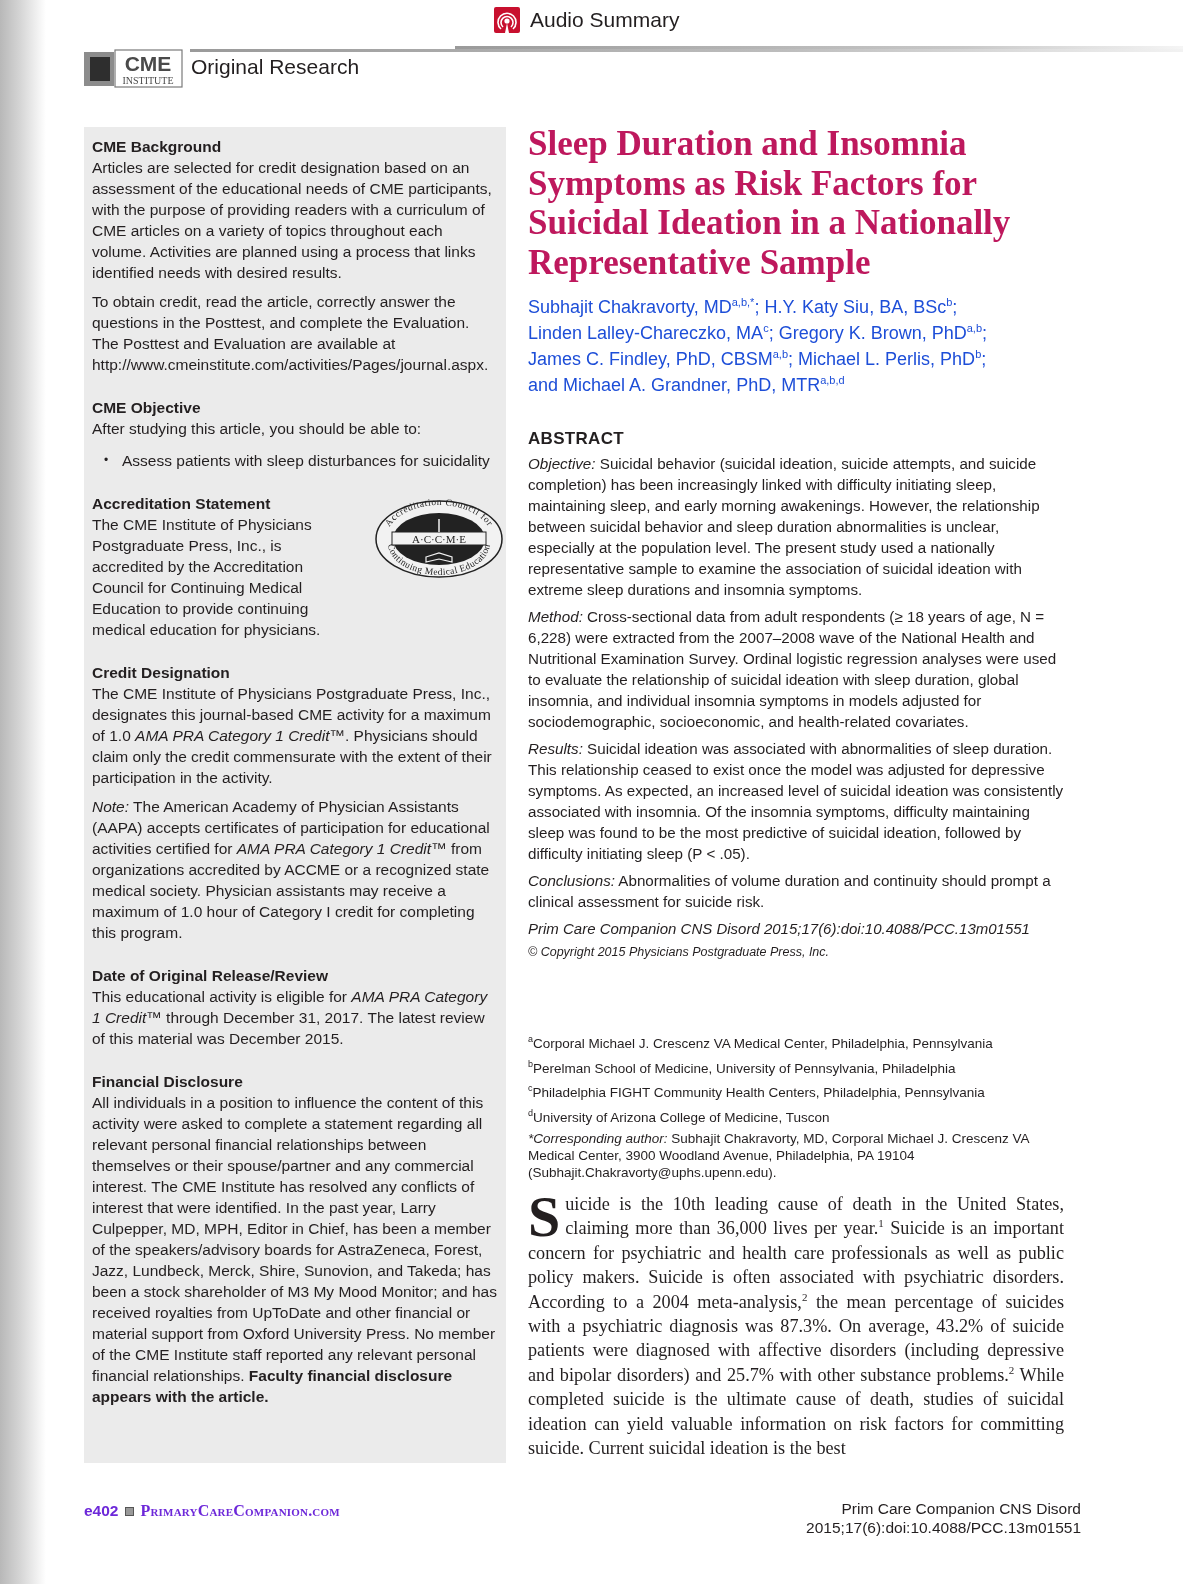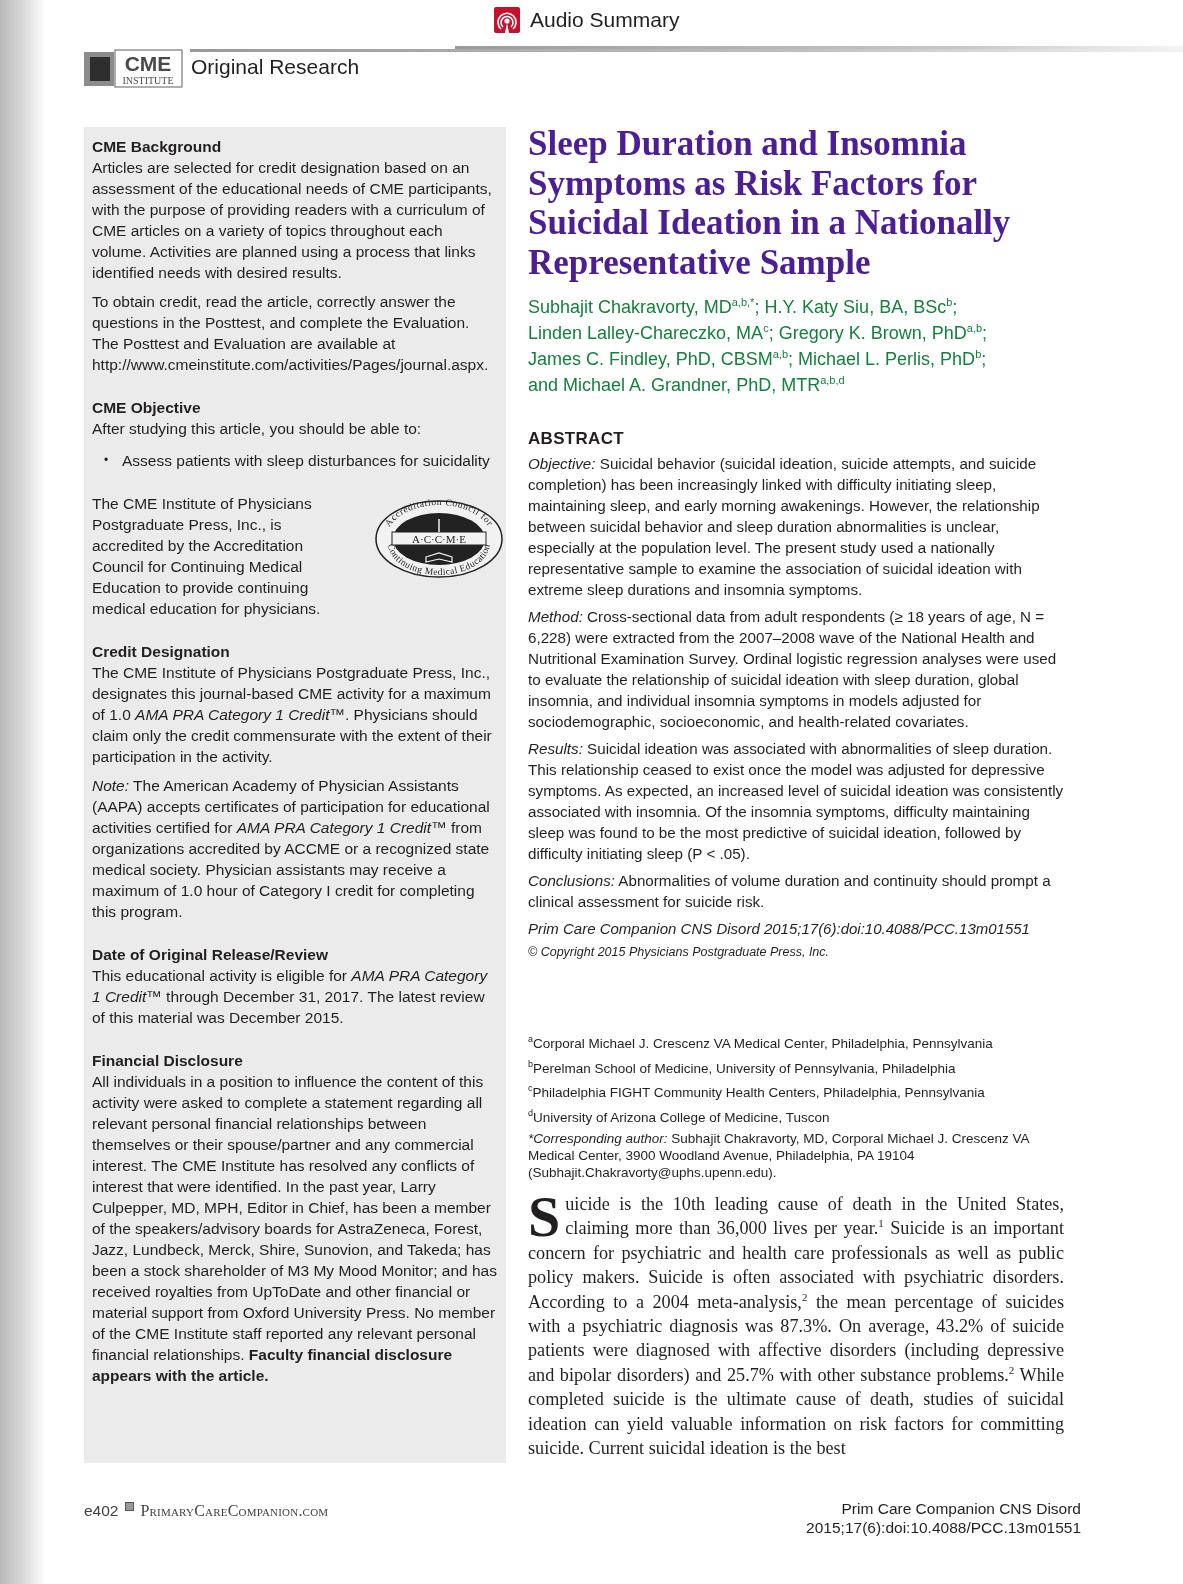--- a/index.html
+++ b/index.html
@@ -48,25 +48,25 @@
   .bullet-list { margin: 11px 0 0 0; padding: 0 0 0 30px; list-style: none; }
   .bullet-list li { position: relative; }
   .bullet-list li::before { content: "•"; position: absolute; left: -18px; top: 0; font-size: 12px; }
   .accred-wrap { position: relative; }
   .accred-text { width: 240px; }
   .accme-logo { position: absolute; left: 282px; top: 6px; width: 130px; height: 80px; }
   
   .article-title {
     position: absolute; left: 528px; top: 124px; width: 540px;
     font-family: "Liberation Serif", serif; font-weight: bold;
-    font-size: 35px; line-height: 39.5px; color: #4c1d95; margin: 0;
+    font-size: 35px; line-height: 39.5px; color: #be185d; margin: 0;
   }
   .authors {
     position: absolute; left: 528px; top: 294px; width: 540px;
-    font-size: 18px; line-height: 26px; color: #15803d;
+    font-size: 18px; line-height: 26px; color: #1d4ed8;
   }
   .authors sup { font-size: 11px; line-height: 0; }
   .abstract {
     position: absolute; left: 528px; top: 428px; width: 540px;
     font-size: 15.2px; line-height: 21px; color: #231f20;
   }
   .abstract h2 { margin: 0 0 4px 0; font-size: 17px; font-weight: bold; letter-spacing: 0.3px; }
   .abstract p { margin: 0 0 6px 0; }
   .abstract .lbl { font-weight: normal; font-style: italic; }
   .citation { font-style: italic; font-size: 15px; margin-top: 4px; }
@@ -83,22 +83,22 @@
     font-family: "Liberation Serif", serif; font-size: 18.2px; line-height: 24.4px;
     text-align: justify; color: #231f20; margin: 0;
   }
   .dropcap {
     float: left; font-family: "Liberation Serif", serif; font-weight: bold;
     font-size: 58px; line-height: 46px; margin: 2px 5px 0 0; color: #231f20;
   }
   .body-text sup { font-size: 11px; line-height: 0; }
   
   .footer-left {
-    position: absolute; left: 84px; top: 1502px; font-size: 15.5px; color: #404040;
-    display: flex; align-items: flex-start;
+    position: absolute; left: 84px; top: 1502px; font-size: 15.5px; color: #6d28d9;
+    display: flex; align-items: center; font-weight: bold;
   }
   .footer-box {
     display: inline-block; width: 9px; height: 9px; border: 1.5px solid #555; background: #999;
     margin: 0 6px 0 7px; box-sizing: border-box;
   }
   .footer-site { font-family: "Liberation Serif", serif; font-variant: small-caps; font-size: 16px; letter-spacing: 0.2px; }
   .footer-right {
     position: absolute; right: 102px; top: 1499px; text-align: right;
     font-size: 15.5px; line-height: 19px; color: #231f20;
   }
@@ -142,20 +142,21 @@
   <div class="gap-l"></div>
 
   <h3>CME Objective</h3>
   <p>After studying this article, you should be able to:</p>
   <ul class="bullet-list">
     <li>Assess patients with sleep disturbances for suicidality</li>
   </ul>
   <div class="gap-l"></div>
 
   <div class="accred-wrap">
+    <h3>Accreditation Statement</h3>
     <p class="accred-text">The CME Institute of Physicians Postgraduate Press, Inc., is accredited by the Accreditation Council for Continuing Medical Education to provide continuing medical education for physicians.</p>
     <div class="accme-logo">
       <svg width="130" height="80" viewBox="0 0 130 80">
         <defs>
           <path id="arcTop" d="M12 40 A53 34 0 0 1 118 40"></path>
           <path id="arcBot" d="M14 44 A51 32 0 0 0 116 44"></path>
         </defs>
         <ellipse cx="65" cy="40" rx="63" ry="38" fill="#f2f2f2" stroke="#222" stroke-width="1.5"></ellipse>
         <ellipse cx="65" cy="40" rx="46" ry="26" fill="#222"></ellipse>
         <text font-family="Liberation Serif, serif" font-size="9.5" fill="#222" letter-spacing="0.6">

